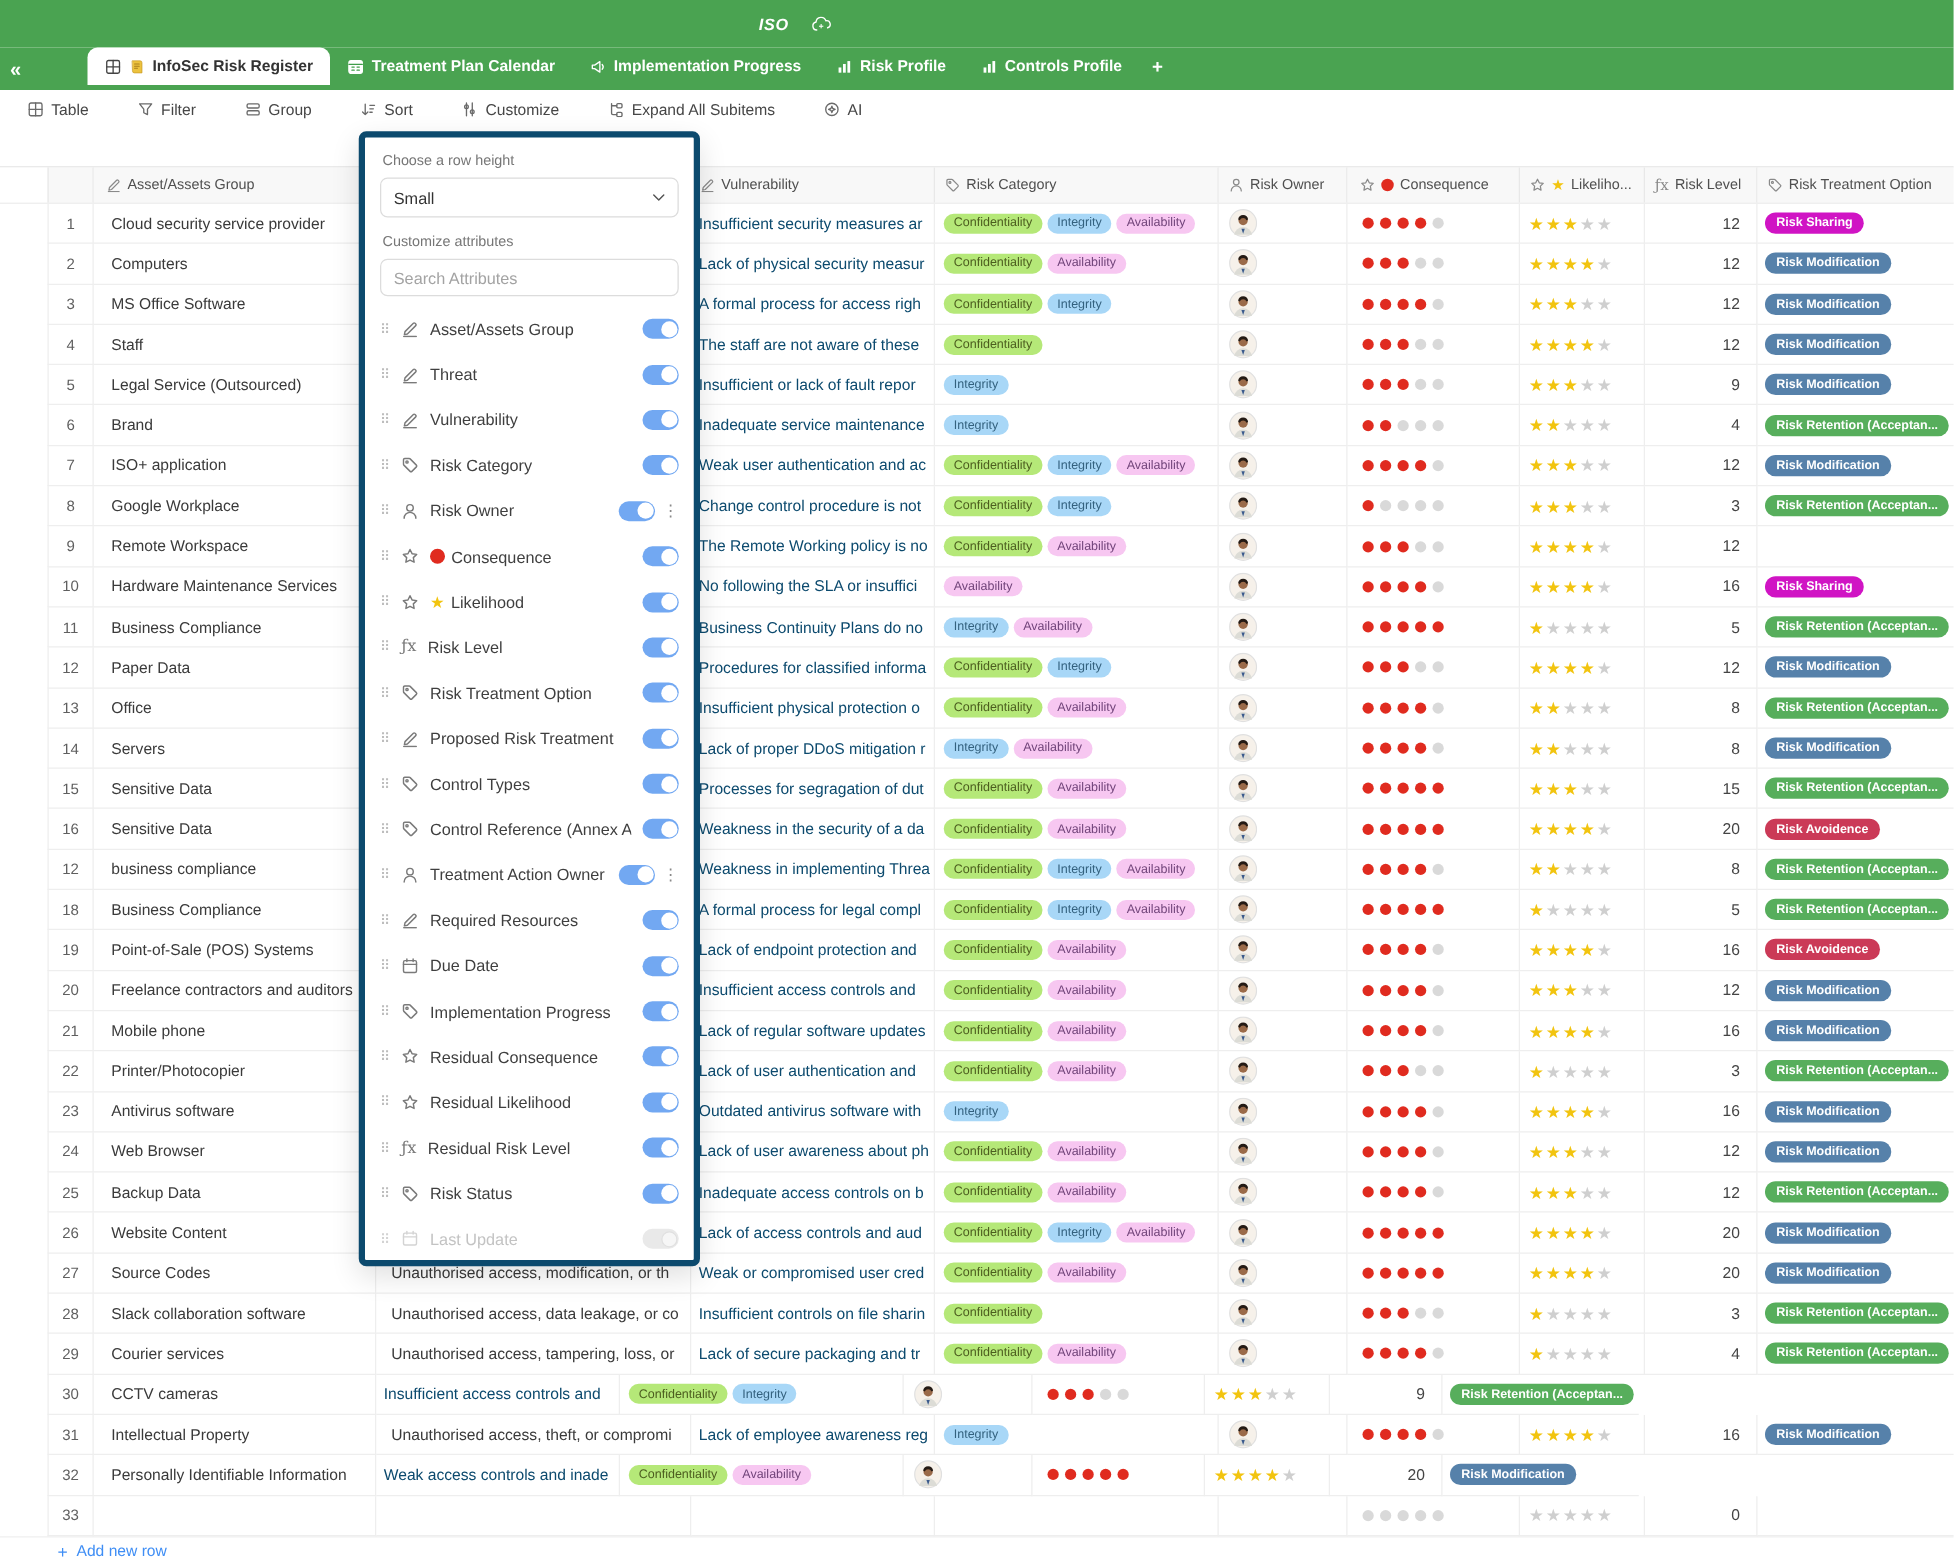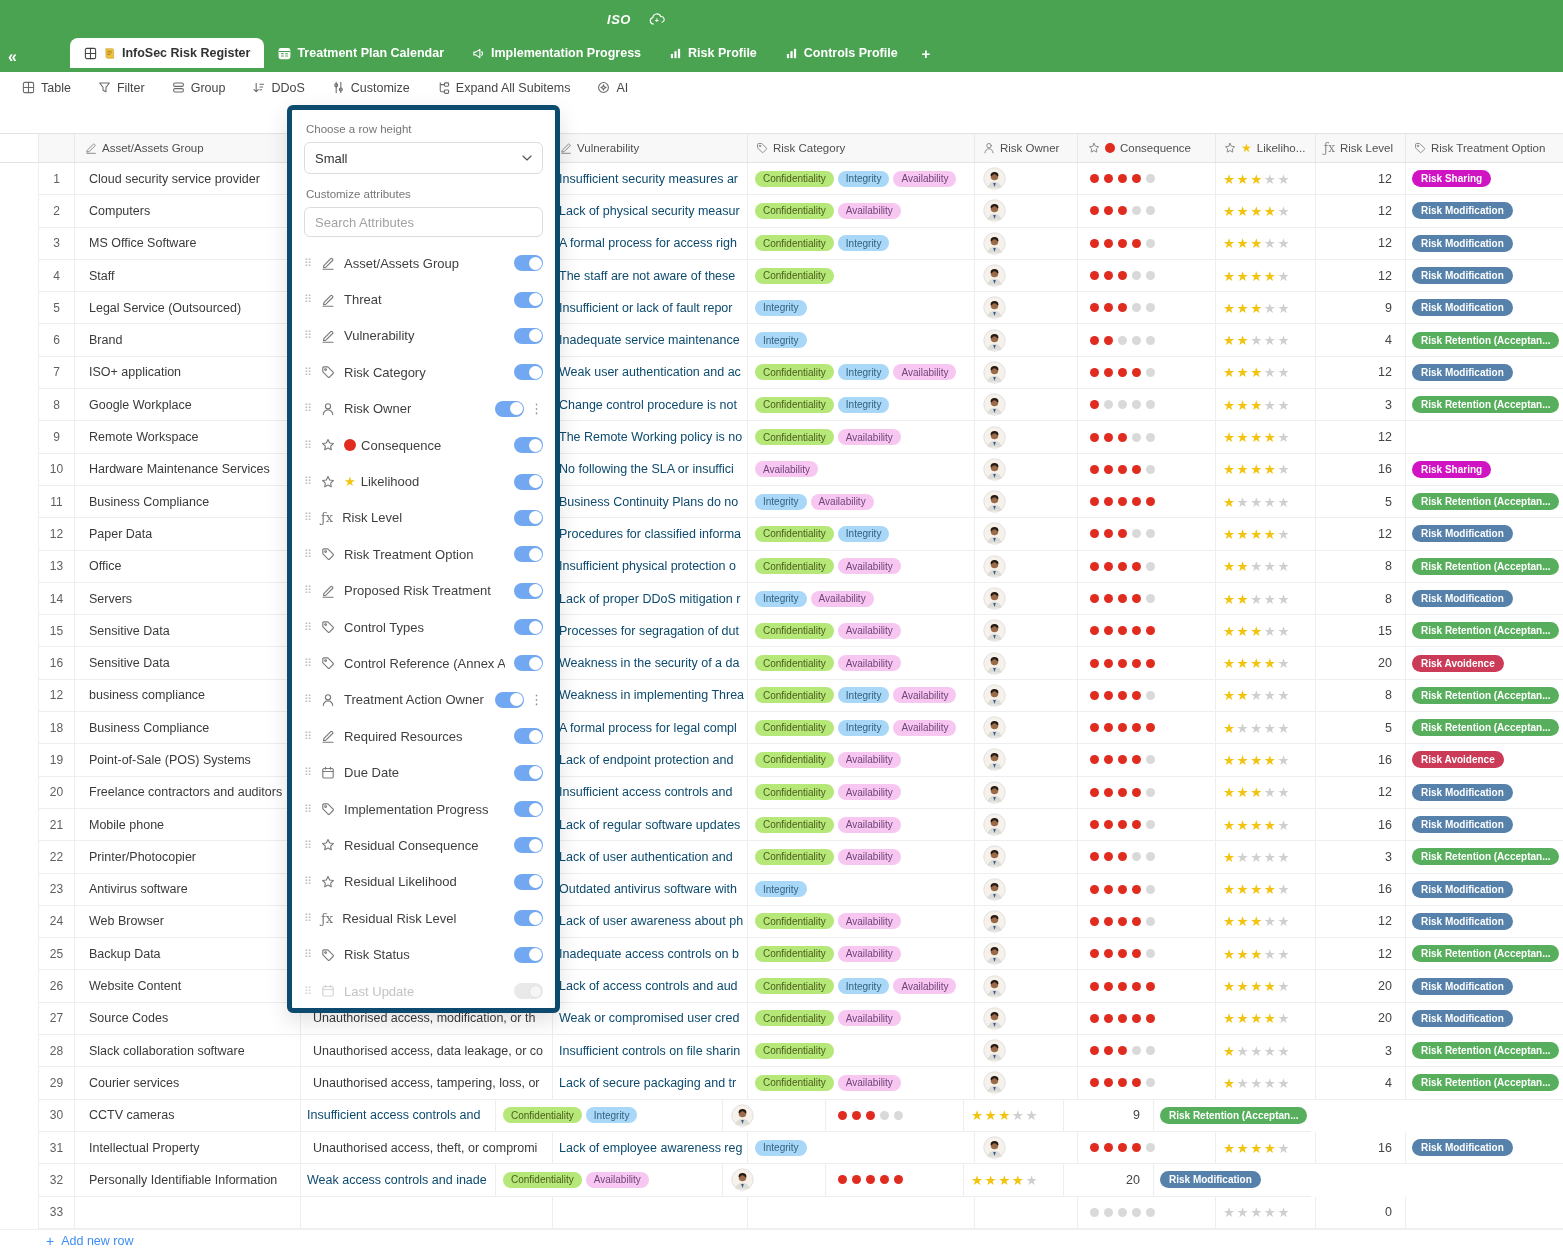--- a/index.html
+++ b/index.html
@@ -18,21 +18,21 @@
   .collapse{color:#fff;font-size:16px;font-weight:bold;padding:0 9px 6px 8px;cursor:pointer;}
   .tabs{display:flex;height:34px;padding-left:44px;}
   .tab{display:flex;align-items:center;gap:6px;height:30px;padding:0 14px;color:#fff;
        font-size:12.5px;font-weight:bold;white-space:nowrap;cursor:pointer;}
   .tab .ic{color:#fff;}
   .tab.active{background:#fff;border-radius:8px 8px 0 0;color:#333;}
   .tab.active .tgrid{color:#444;}
   .tab.plus{font-size:15px;padding:0 10px;}
 
   
-  .toolbar{height:31px;display:flex;align-items:center;padding-left:22px;gap:27px;background:#fff;}
+  .toolbar{height:31px;display:flex;align-items:center;padding-left:22px;gap:39px;background:#fff;}
   .titem{display:flex;align-items:center;gap:6px;font-size:12.5px;color:#464646;cursor:pointer;}
   .titem .ic{color:#6a6a6a;}
   .spacer{height:30px;}
 
   
   .thead{display:flex;height:28px;border-top:1px solid #e3e3e3;border-bottom:1px solid #e3e3e3;
          font-size:11.5px;color:#4f4f4f;background:#fff;}
   .hcell{background:#f8f8f8;display:flex;align-items:center;gap:5px;box-sizing:border-box;
          border-right:1px solid #e8e8e8;padding-left:10px;white-space:nowrap;overflow:hidden;}
   .hcell .ic{width:12px;height:12px;color:#8a8a8a;}
@@ -259,21 +259,21 @@
     <div class="titem">
       <svg class="ic ">
         <use href="#s-group"></use>
       </svg>
       <span>Group</span>
     </div>
     <div class="titem">
       <svg class="ic ">
         <use href="#s-sort"></use>
       </svg>
-      <span>DDoS</span>
+      <span>Sort</span>
     </div>
     <div class="titem">
       <svg class="ic ">
         <use href="#s-sliders"></use>
       </svg>
       <span>Customize</span>
     </div>
     <div class="titem">
       <svg class="ic ">
         <use href="#s-sub"></use>

